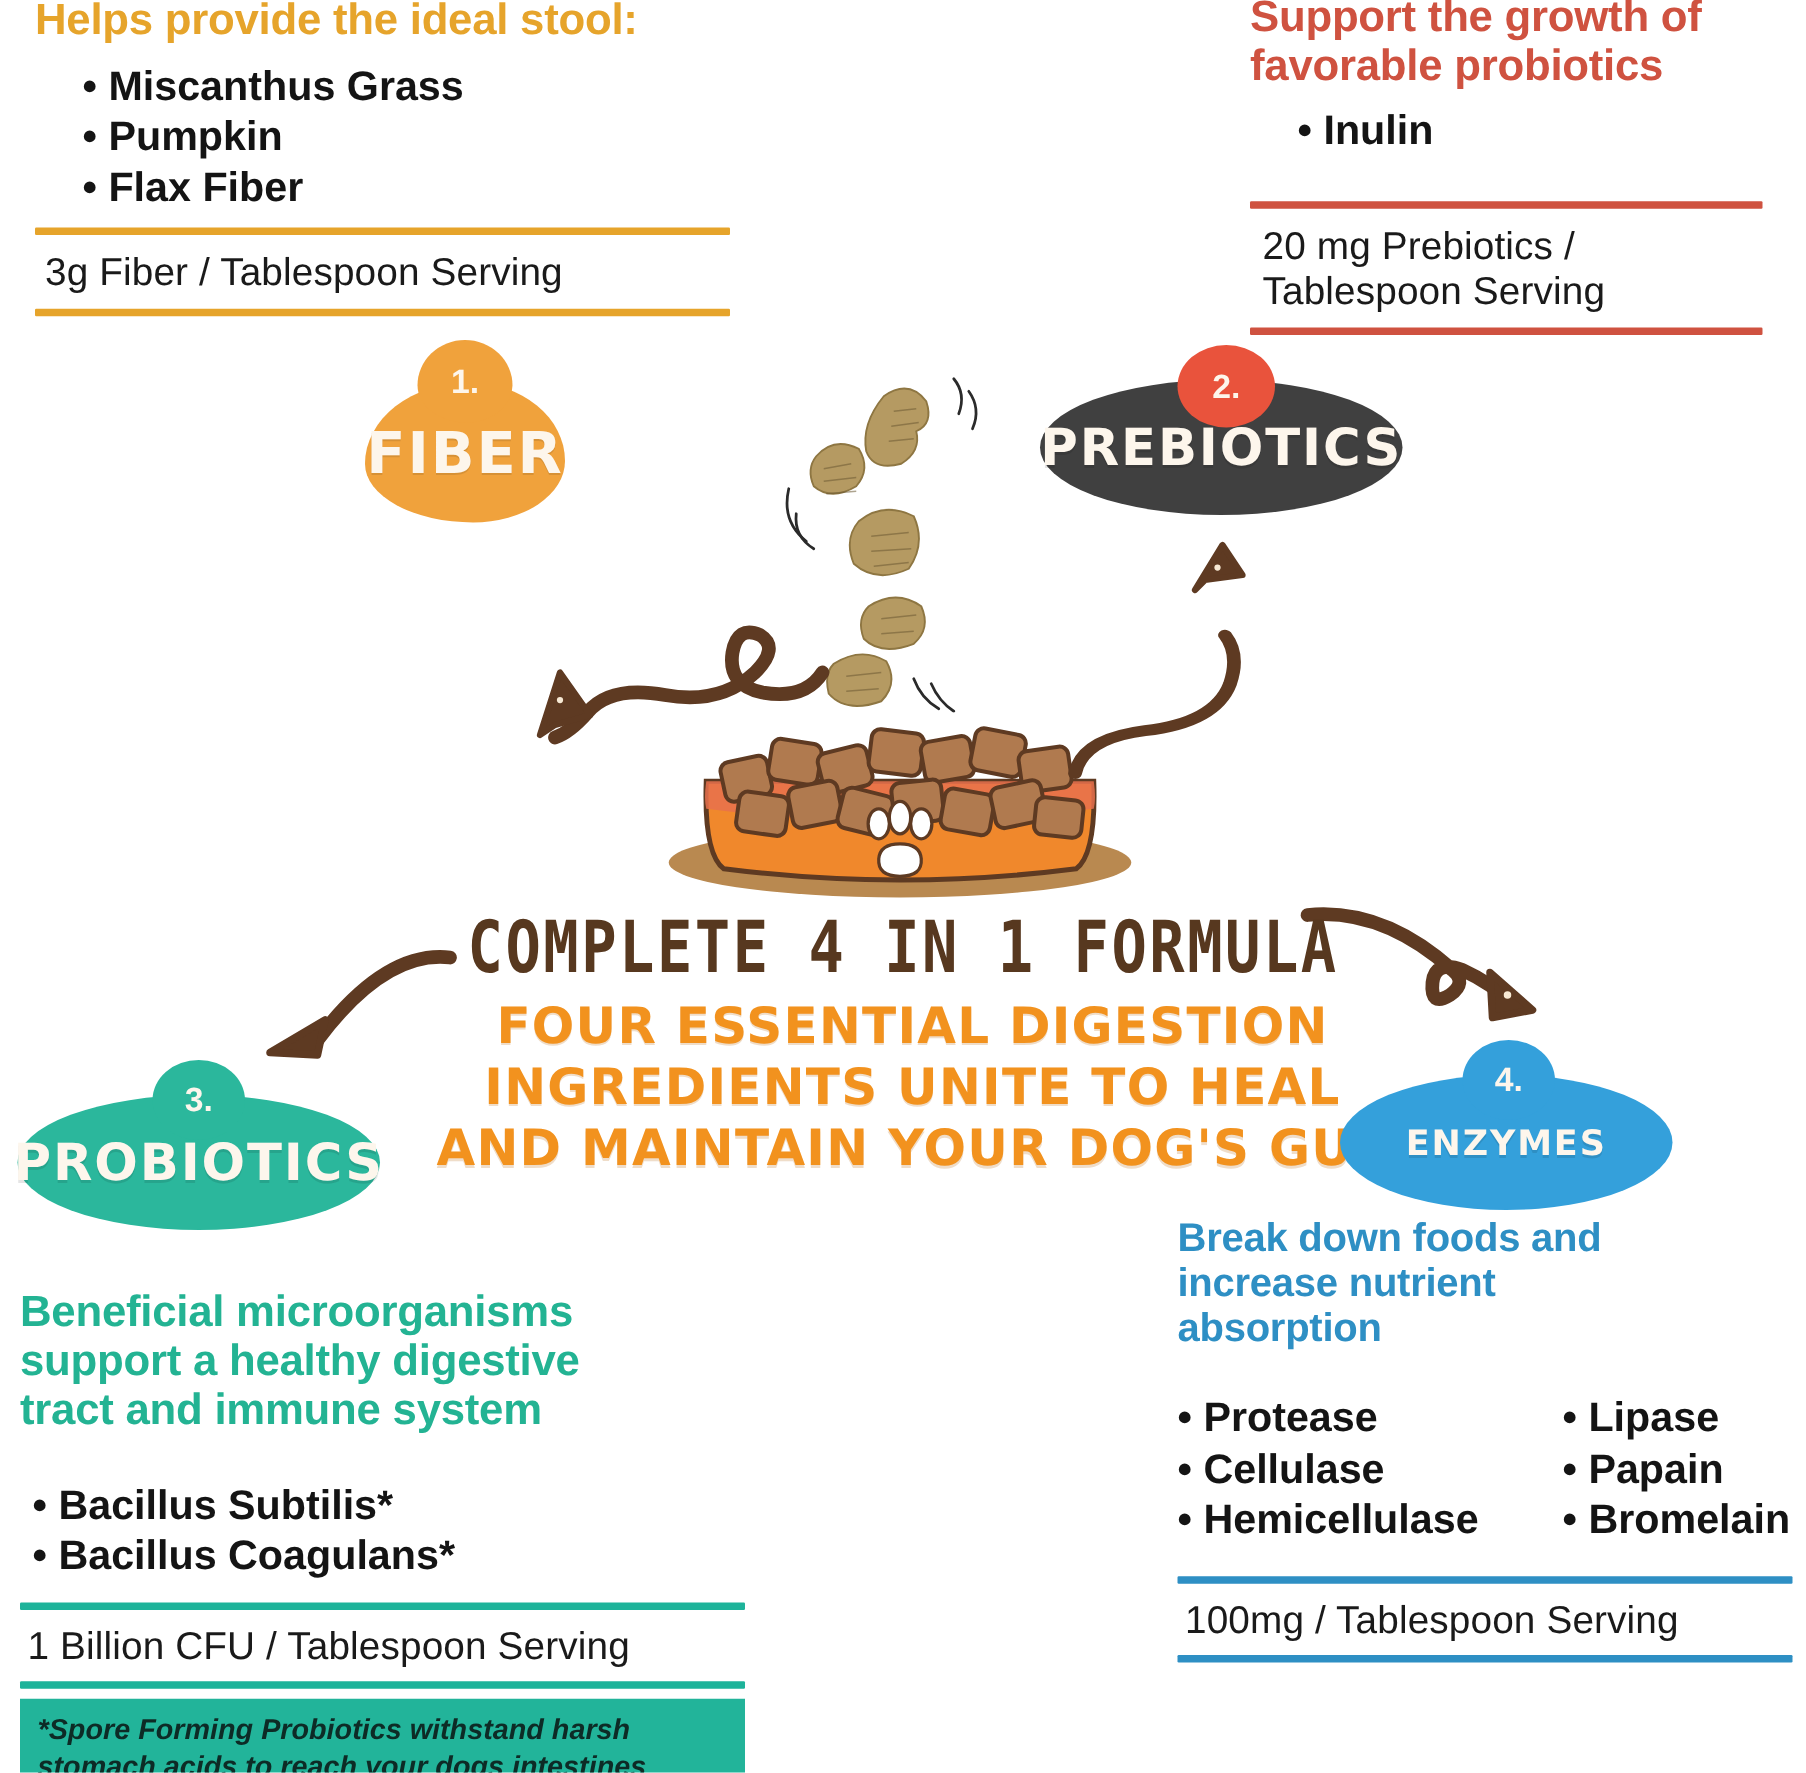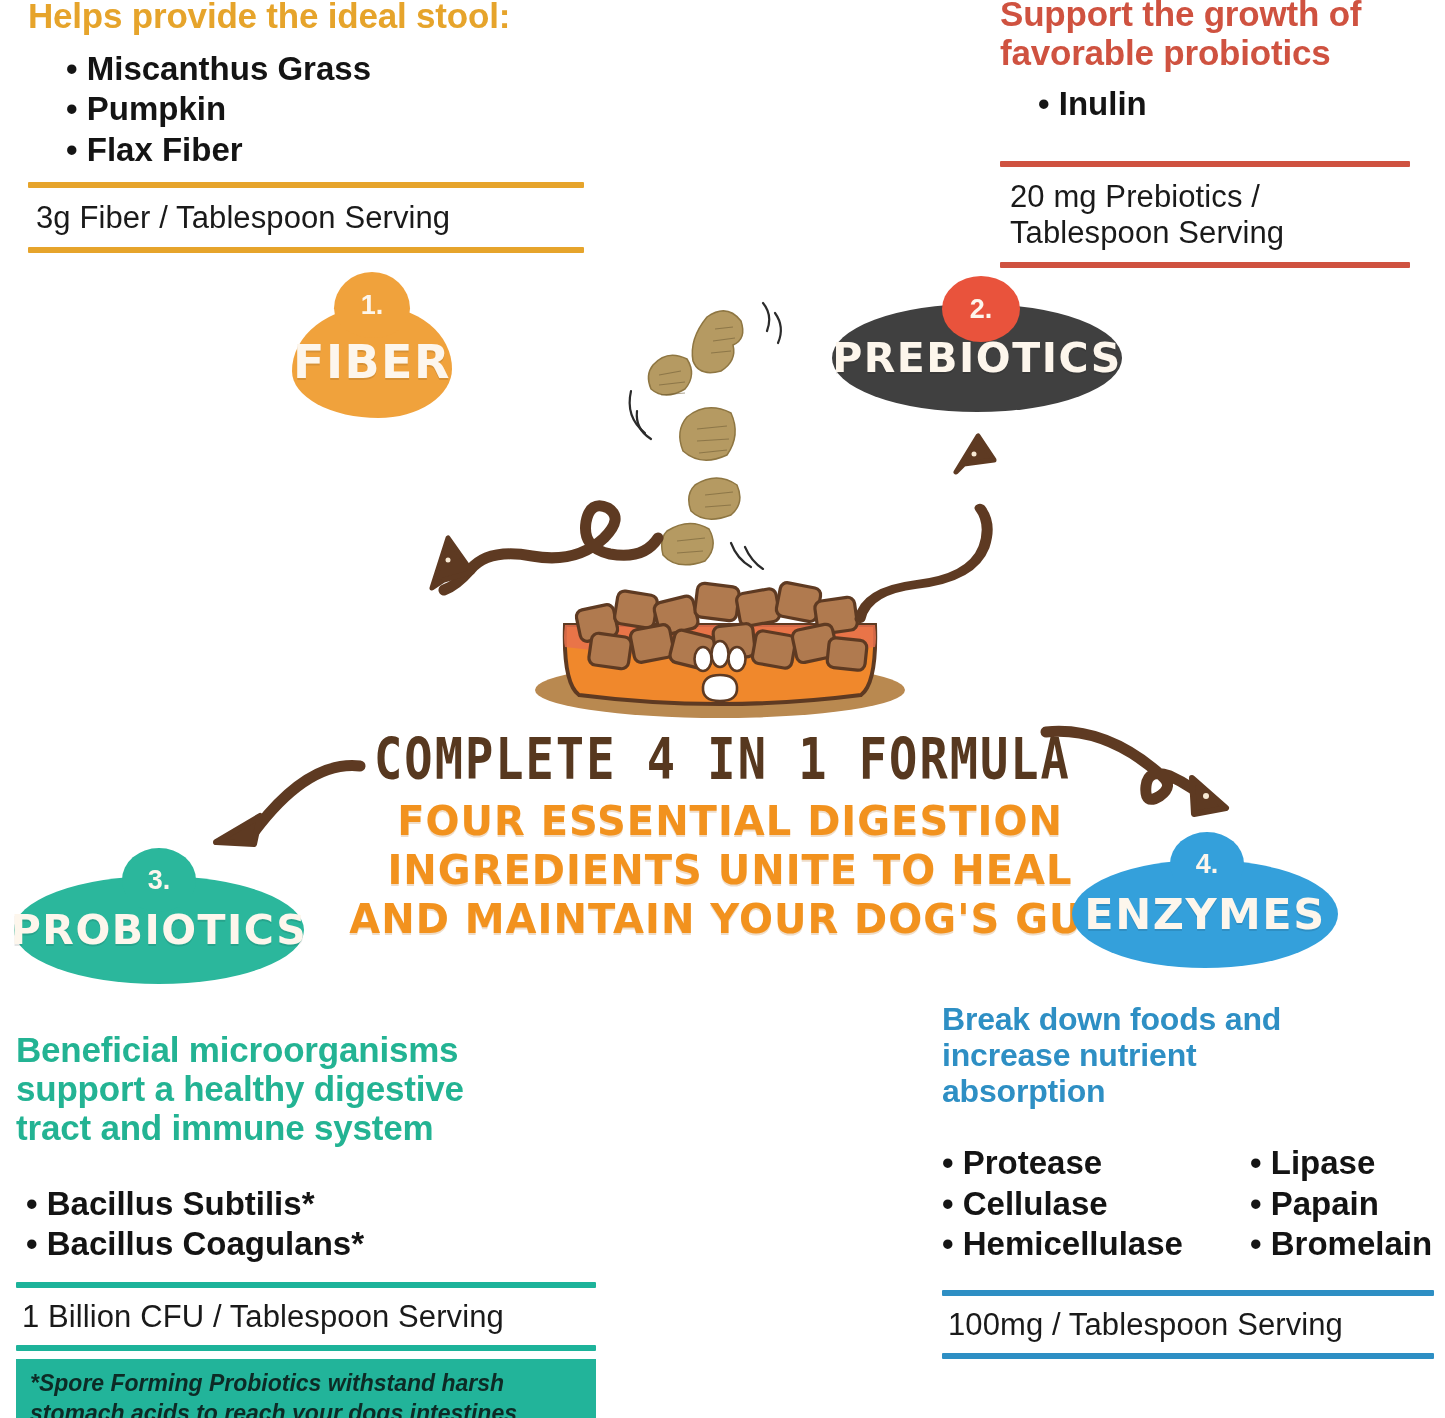--- a/index.html
+++ b/index.html
@@ -34,21 +34,21 @@
   #panel-prebiotics{left:1000px;top:-6px;width:410px;}
   #panel-prebiotics .hdr{font-size:35px;color:#CF5240;}
   #panel-prebiotics .bullets{margin-top:12px;margin-left:38px;}
   #panel-prebiotics .rule{background:#CF5240;}
 
   #panel-probiotics{left:16px;top:1030px;width:580px;}
   #panel-probiotics .hdr{font-size:35px;color:#23B393;}
   #panel-probiotics .bullets{margin-top:36px;margin-left:10px;}
   #panel-probiotics .rule{background:#1DB39A;}
 
-  #panel-enzymes{left:942px;top:1002px;width:492px;}
+  #panel-enzymes{left:942px;top:973px;width:492px;}
   #panel-enzymes .hdr{font-size:32px;color:#2E8FC4;}
   #panel-enzymes .rule{background:#2E8FC4;}
   #panel-enzymes .cols{display:flex;margin-top:34px;}
   #panel-enzymes .cols .col1{width:308px;}
 
   .foot-note{
     background:#22B49A;color:#0d2b26;font-style:italic;font-weight:bold;
     font-size:23px;line-height:1.3;padding:10px 14px 12px 14px;
     box-sizing:border-box;
   }
@@ -110,21 +110,21 @@
   
   #badge-enzymes{left:1072px;top:832px;width:266px;height:136px;}
   #badge-enzymes .blob{
     left:0;top:28px;width:266px;height:108px;background:#34A0DB;
     border-radius:50%;
   }
   #badge-enzymes .num{
     left:98px;top:0;width:74px;height:64px;background:#34A0DB;
     font-size:27px;border-radius:50%;color:#FDF6EC;
   }
-  #badge-enzymes .word{font-size:43px;text-align:center;}
+  #badge-enzymes .word{font-size:28px;text-align:center;}
 
   
   #center-title{
     left:0;top:730px;width:1445px;text-align:center;
   }
   #center-title .main{
     font-family:"DejaVu Sans Mono", monospace;
     font-size:47px;font-weight:bold;color:#57381F;
     letter-spacing:2px;line-height:1.0;
     transform:scaleY(1.22);transform-origin:top center;

